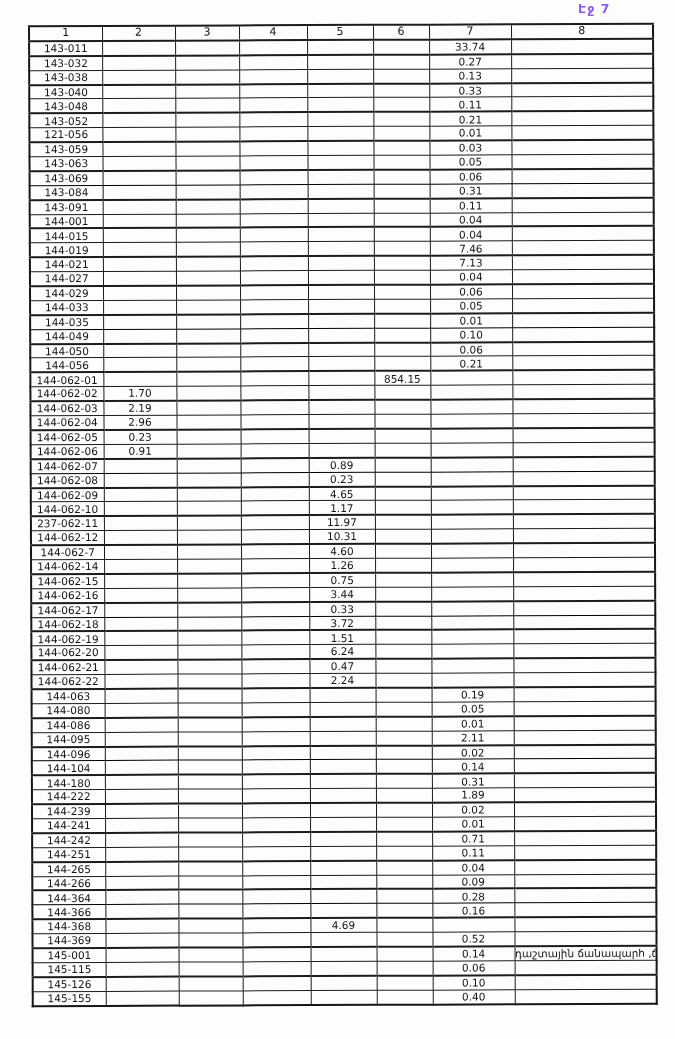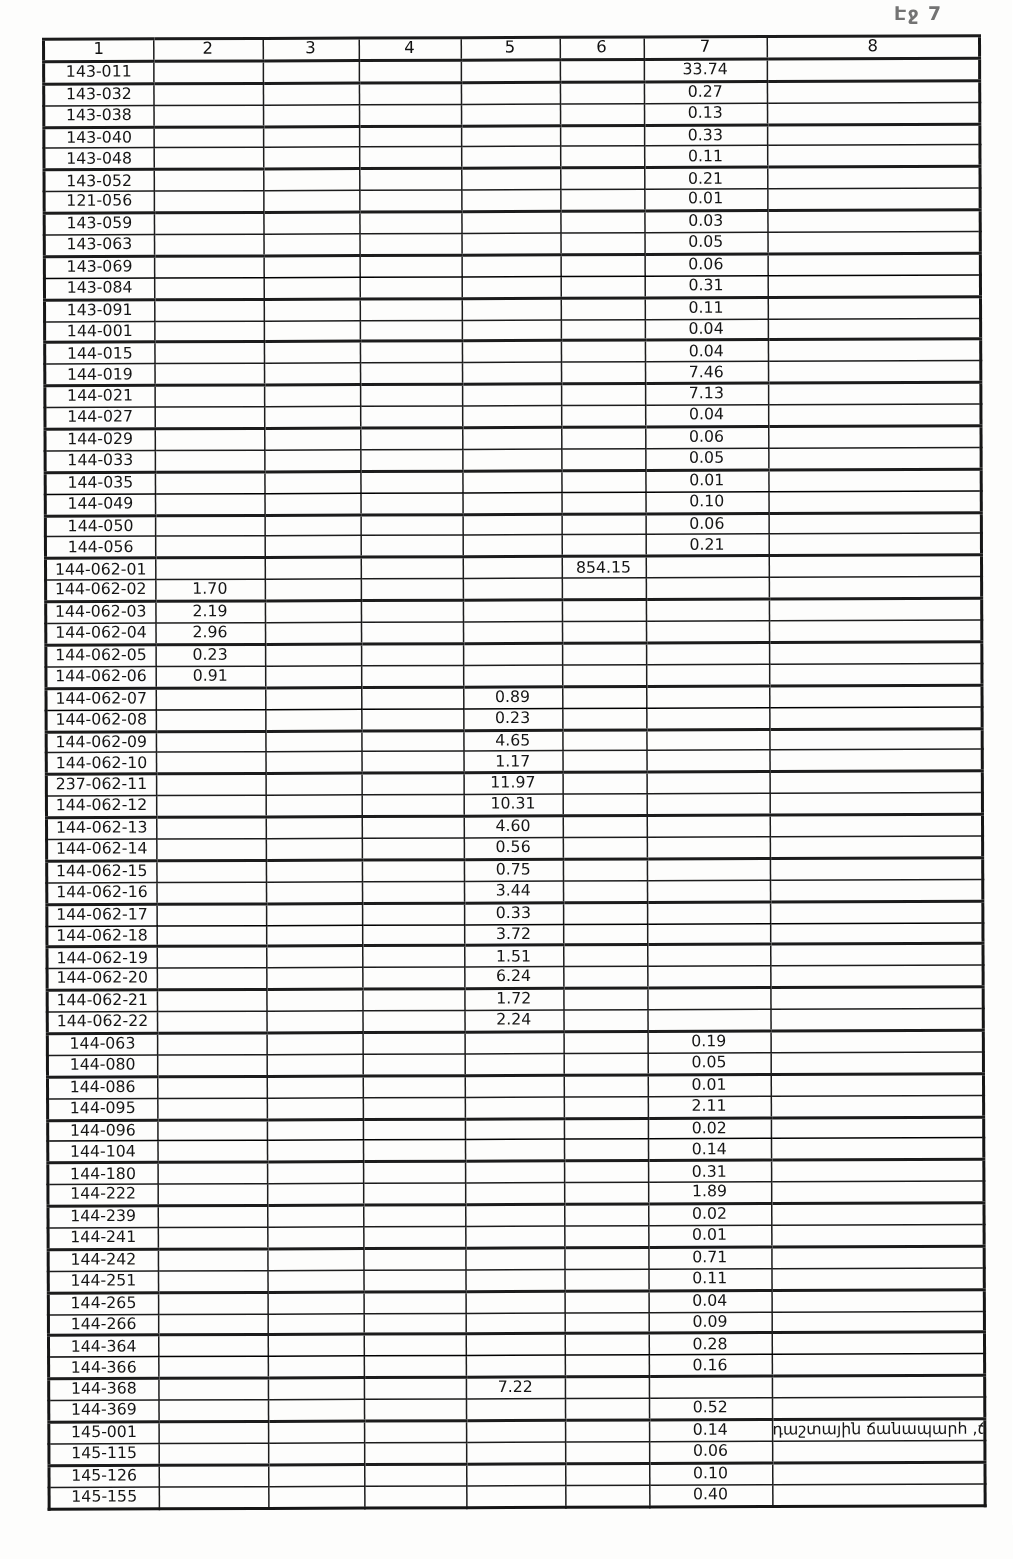--- a/index.html
+++ b/index.html
@@ -14,25 +14,25 @@
   }
   .page {
     position: relative;
     width: 675px;
     height: 1039px;
     background: #fdfdfc;
   }
   .page-label {
     position: absolute;
     top: 1px;
-    left: 596px;
+    left: 578px;
     font-size: 12.5px;
     font-weight: bold;
     letter-spacing: 1px;
-    color: #737373;
+    color: #8b5cf6;
     white-space: nowrap;
   }
   .table-wrap {
     position: absolute;
     left: 28px;
     top: 24px;
     width: 624px;
     transform: rotate(-0.22deg);
     transform-origin: 50% 0;
   }
@@ -454,35 +454,35 @@
             <td>144-062-12</td>
             <td></td>
             <td></td>
             <td></td>
             <td>10.31</td>
             <td></td>
             <td></td>
             <td class="note"></td>
           </tr>
           <tr>
-            <td>144-062-13</td>
+            <td>144-062-7</td>
             <td></td>
             <td></td>
             <td></td>
             <td>4.60</td>
             <td></td>
             <td></td>
             <td class="note"></td>
           </tr>
           <tr>
             <td>144-062-14</td>
             <td></td>
             <td></td>
             <td></td>
-            <td>0.56</td>
+            <td>1.26</td>
             <td></td>
             <td></td>
             <td class="note"></td>
           </tr>
           <tr>
             <td>144-062-15</td>
             <td></td>
             <td></td>
             <td></td>
             <td>0.75</td>
@@ -538,21 +538,21 @@
             <td>6.24</td>
             <td></td>
             <td></td>
             <td class="note"></td>
           </tr>
           <tr>
             <td>144-062-21</td>
             <td></td>
             <td></td>
             <td></td>
-            <td>1.72</td>
+            <td>0.47</td>
             <td></td>
             <td></td>
             <td class="note"></td>
           </tr>
           <tr>
             <td>144-062-22</td>
             <td></td>
             <td></td>
             <td></td>
             <td>2.24</td>
@@ -718,21 +718,21 @@
             <td></td>
             <td></td>
             <td>0.16</td>
             <td class="note"></td>
           </tr>
           <tr>
             <td>144-368</td>
             <td></td>
             <td></td>
             <td></td>
-            <td>7.22</td>
+            <td>4.69</td>
             <td></td>
             <td></td>
             <td class="note"></td>
           </tr>
           <tr>
             <td>144-369</td>
             <td></td>
             <td></td>
             <td></td>
             <td></td>

